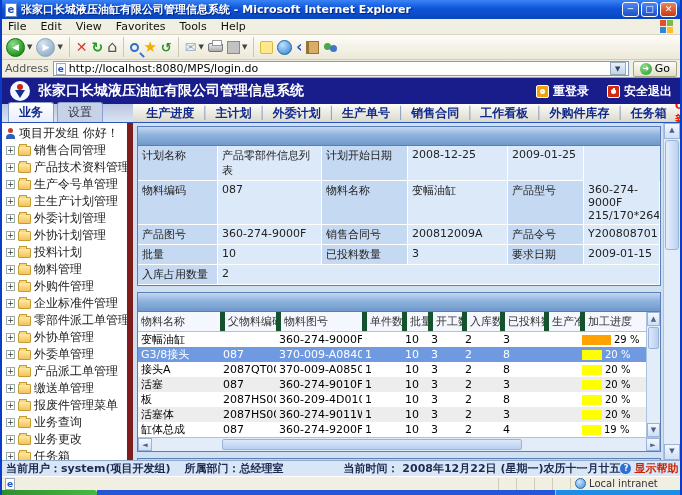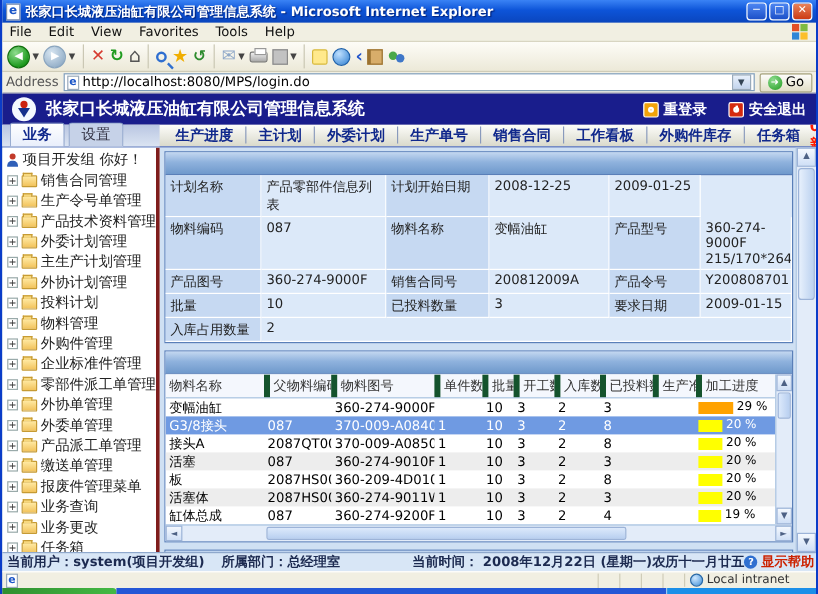--- a/index.html
+++ b/index.html
@@ -80,21 +80,21 @@
   .tab { padding:1px 10px; font-size:12px; border:1px solid #8aa0c8; border-bottom:none; border-radius:3px 3px 0 0; }
   .tab.active { background:linear-gradient(#ffffff,#e8eefb); color:#10288c; font-weight:bold; }
   .tab.inactive { background:#c6d2e8; color:#334; }
   .nav-zone { flex:1; display:flex; align-items:center; padding-left:20px; overflow:hidden;justify-content:center; }
   .nav-item { color:#10288c; font-weight:bold; font-size:12px; white-space:nowrap; }
   .nav-item:not(:first-child)::before { content:"│"; color:#8899bb; font-weight:normal; margin:0 7px; }
   .badge-new { font-weight:bold; font-size:12px; margin-left:8px; }
 
   
   .main { flex:1; display:flex; overflow:hidden; background:#cfe0f3; }
-  .sidebar { width:131px; flex:none; background:#fff; border-right:3px solid #7f1d1d; overflow:hidden; padding-top:2px; }
+  .sidebar { width:131px; flex:none; background:#fff; border-right:6px solid #7f1d1d; overflow:hidden; padding-top:2px; }
   .greeting { display:flex; align-items:center; gap:3px; height:17px; padding-left:3px; color:#222; font-size:12px; white-space:nowrap; }
   .person { width:11px; height:11px; position:relative; flex:none; }
   .person::before { content:""; position:absolute; width:5px; height:5px; border-radius:50%; background:#c23a2a; left:3px; top:0; }
   .person::after { content:""; position:absolute; width:9px; height:5px; border-radius:4px 4px 0 0; background:#2f5fb8; left:1px; top:6px; }
   .tree-item { display:flex; align-items:center; gap:3px; height:17px; padding-left:4px; white-space:nowrap; }
   .plus { width:9px; height:9px; border:1px solid #9aa; background:#fff; color:#333; font-size:8px; line-height:7px; text-align:center; flex:none; }
   .plus::before { content:"+"; }
   .folder { width:13px; height:10px; background:linear-gradient(#ffe9a2,#f2c35c); border:1px solid #c69b34; border-radius:1px; position:relative; flex:none; }
   .folder::before { content:""; position:absolute; top:-3px; left:0; width:6px; height:2px; background:#f7d87e; border:1px solid #c69b34; border-bottom:none; }
   .tree-lbl { font-size:12px; color:#222; }
@@ -268,36 +268,36 @@
       <div>
 
       <div class="tree-item">
           <span class="plus"></span>
           <span class="folder"></span>
           <span class="tree-lbl">销售合同管理</span>
         </div>
           <div class="tree-item">
           <span class="plus"></span>
           <span class="folder"></span>
+          <span class="tree-lbl">产品技术资料管理</span>
+        </div>
+          <div class="tree-item">
+          <span class="plus"></span>
+          <span class="folder"></span>
           <span class="tree-lbl">生产令号单管理</span>
         </div>
           <div class="tree-item">
           <span class="plus"></span>
           <span class="folder"></span>
-          <span class="tree-lbl">产品技术资料管理</span>
+          <span class="tree-lbl">主生产计划管理</span>
         </div>
           <div class="tree-item">
           <span class="plus"></span>
           <span class="folder"></span>
           <span class="tree-lbl">外委计划管理</span>
-        </div>
-          <div class="tree-item">
-          <span class="plus"></span>
-          <span class="folder"></span>
-          <span class="tree-lbl">主生产计划管理</span>
         </div>
           <div class="tree-item">
           <span class="plus"></span>
           <span class="folder"></span>
           <span class="tree-lbl">外协计划管理</span>
         </div>
           <div class="tree-item">
           <span class="plus"></span>
           <span class="folder"></span>
           <span class="tree-lbl">投料计划</span>

